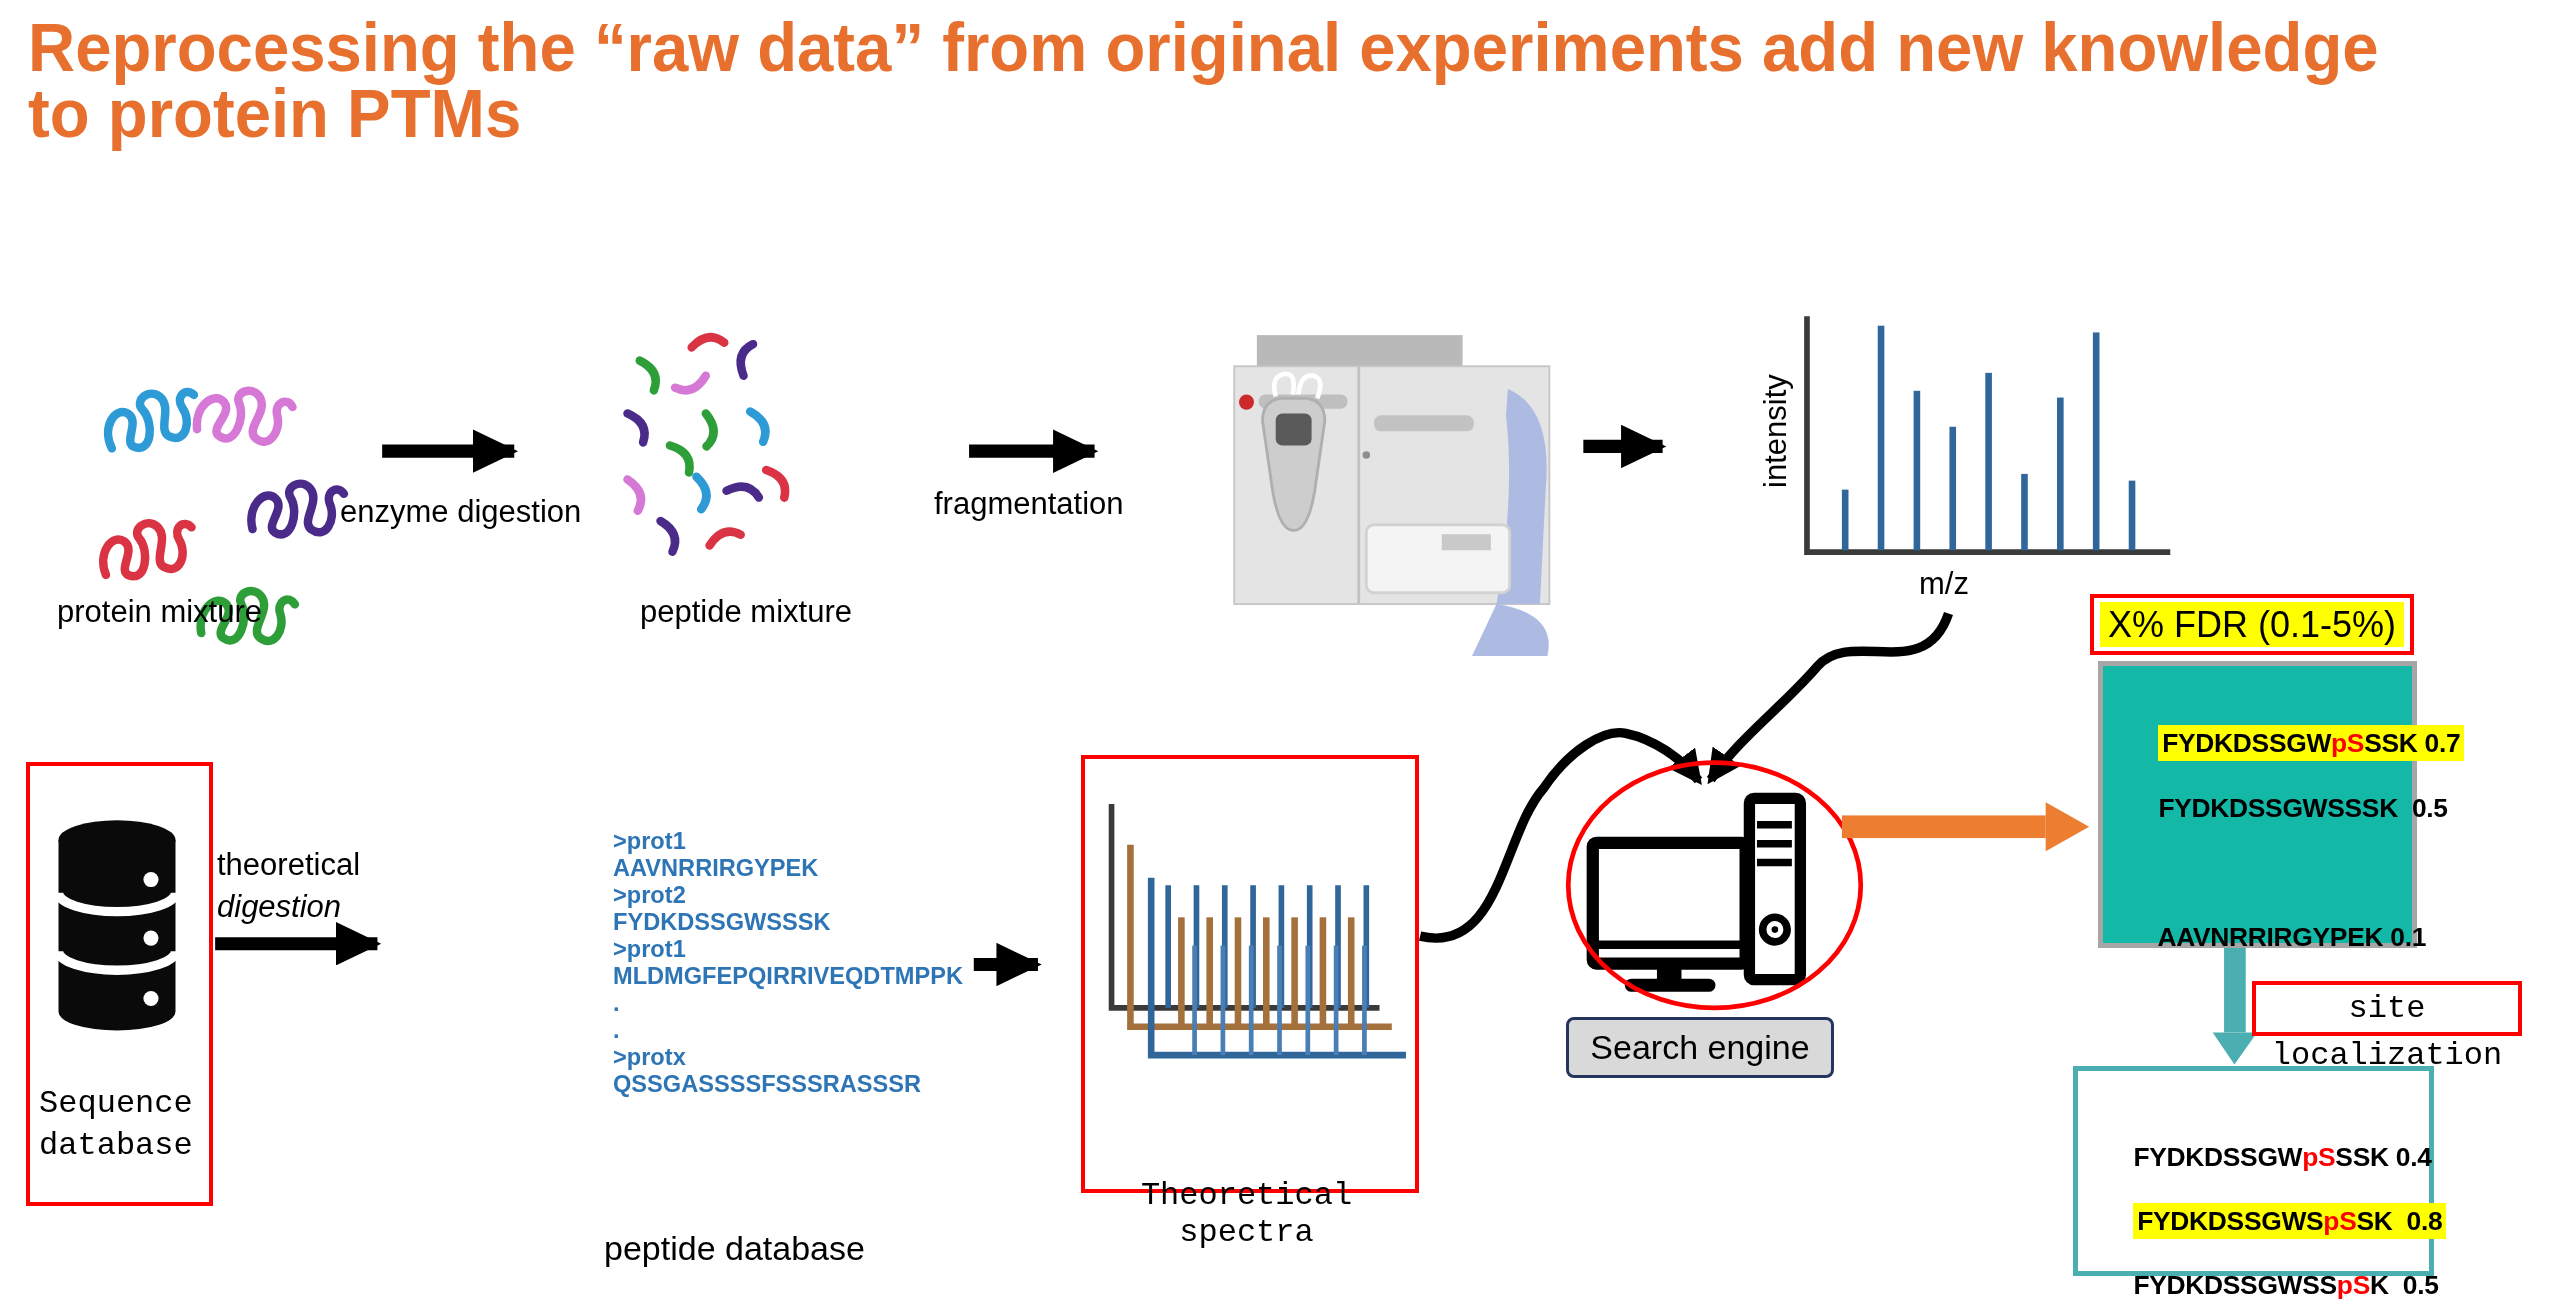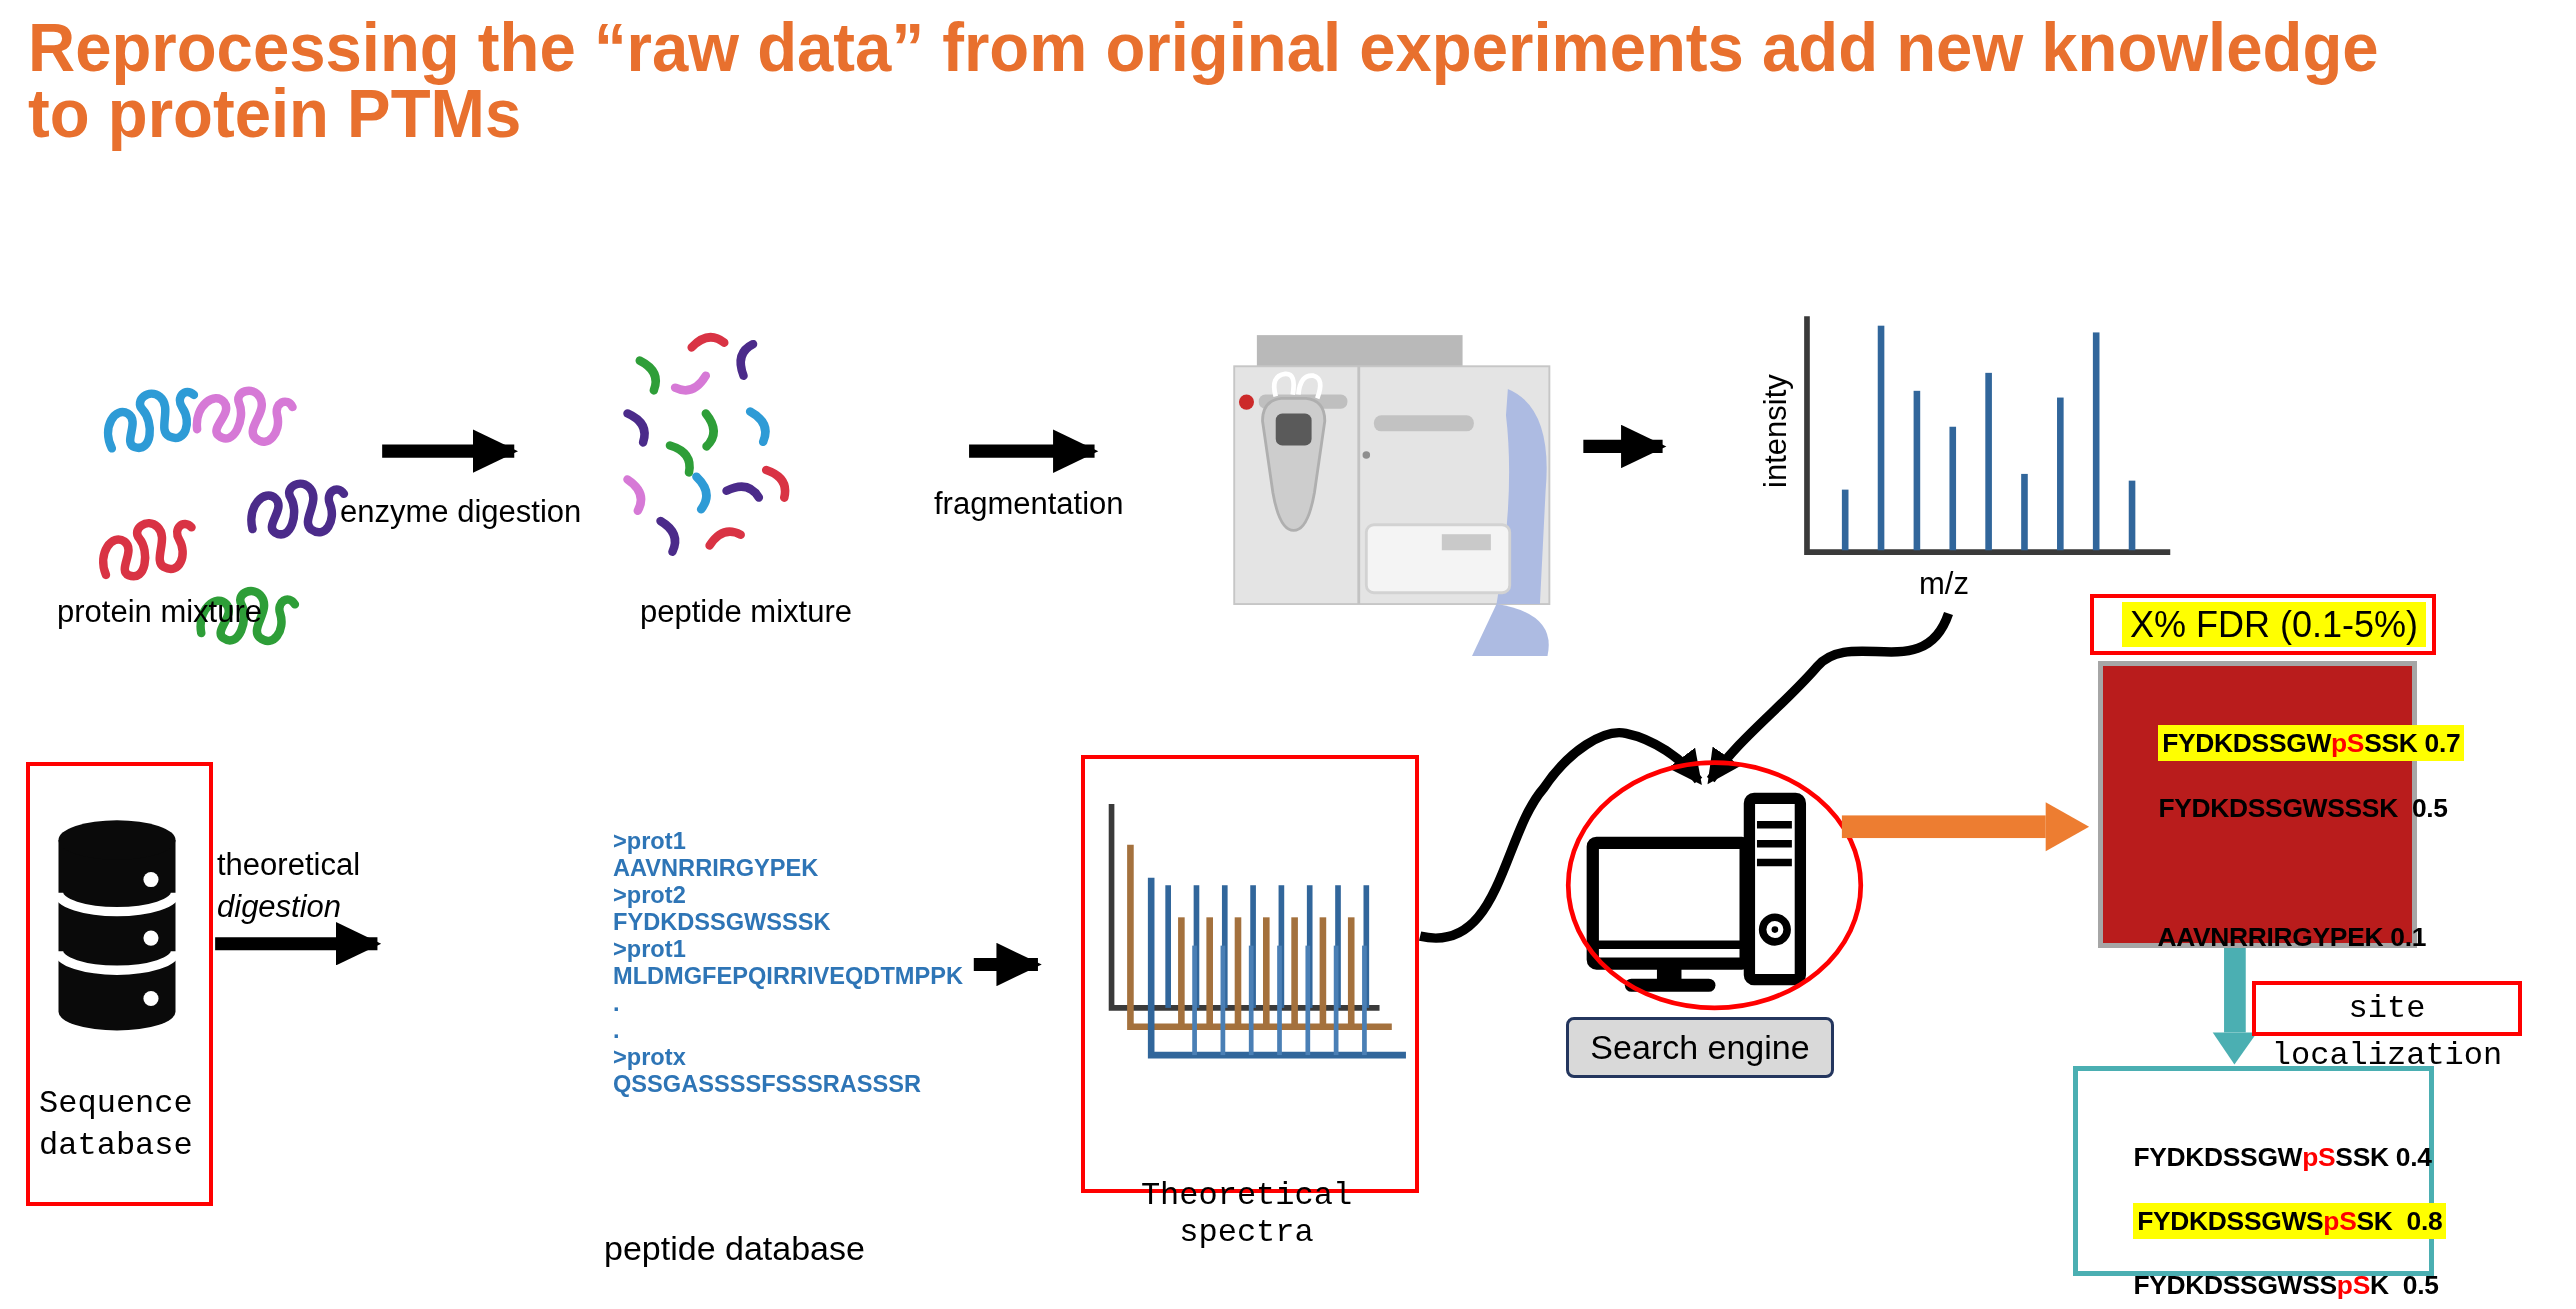--- a/index.html
+++ b/index.html
@@ -8,21 +8,21 @@
   .abs{position:absolute;}
   .title-line{font-size:68px;font-weight:700;color:#E8702E;white-space:nowrap;
               transform:scaleX(0.96);transform-origin:left top;letter-spacing:0px;}
   .flow-label{font-size:31px;color:#000;text-align:left;white-space:nowrap;}
   .axis-label{font-size:31px;color:#000;text-align:center;}
   .seq-row{font-size:26.4px;font-weight:600;letter-spacing:-0.3px;white-space:pre;}
   .seq-row .hl{background:#FFFF00;padding:2.8px 3.8px;}
   .mod{color:#FF0000;}
   .fasta-line{font-size:23.6px;font-weight:700;color:#2E75B6;height:27px;white-space:pre;}
   .red-box{border:4.7px solid #FF0000;background:transparent;}
-  .gray-box{border:5.7px solid #A6A6A6;background:#b91c1c;}
+  .gray-box{border:5.7px solid #A6A6A6;background:#14b8a6;}
   .teal-box{border:5.7px solid #4BAFB2;background:#ffffff;}
   .fdr-header{font-size:36px;font-weight:400;text-align:center;}
   .fdr-header .hl{background:#FFFF00;padding:1.9px 7.5px;}
   .badge{background:#D9D9D9;border:3.8px solid #24365E;border-radius:11.3px;
          display:flex;align-items:center;justify-content:center;font-size:34px;}
   .small-note{font-size:32px;text-align:center;font-family:Liberation Mono, monospace;}
   svg{position:absolute;left:0;top:0;}
 </style>
 </head>
 <body>
@@ -210,21 +210,21 @@
   </div>
   <div class="abs" style="left:604px;top:1229px;width:283px;font-size:34px;">peptide database</div>
 
   <div class="abs red-box" style="left:1081px;top:755px;width:330px;height:430px;"></div>
   <div class="abs small-note" style="left:1091px;top:1129px;width:311px;margin-top:48px;">Theoretical spectra</div>
 
   <div class="abs badge" style="left:1566px;top:1017px;width:262px;height:55px;border-radius:8px;">
     <span>Search engine</span>
   </div>
 
-  <div class="abs red-box fdr-header" style="left:2090px;top:594px;width:316px;height:53px;line-height:53px;padding-left:22px;">
+  <div class="abs red-box fdr-header" style="left:2090px;top:594px;width:316px;height:53px;line-height:53px;">
     <span class="hl">X% FDR (0.1-5%)</span>
   </div>
 
   <div class="abs gray-box" style="left:2098px;top:661px;width:309px;height:277px;">
     <div class="abs seq-row" style="left:13.2px;top:31px;">
       <span class="hl"><span>FYDKDSSGW</span><span class="mod">pS</span><span>SSK 0.7</span></span>
     </div>
     <div class="abs seq-row" style="left:13.2px;top:96px;">
       <span>FYDKDSSGWSSSK  0.5</span><span class="mod"></span><span></span>
     </div>

